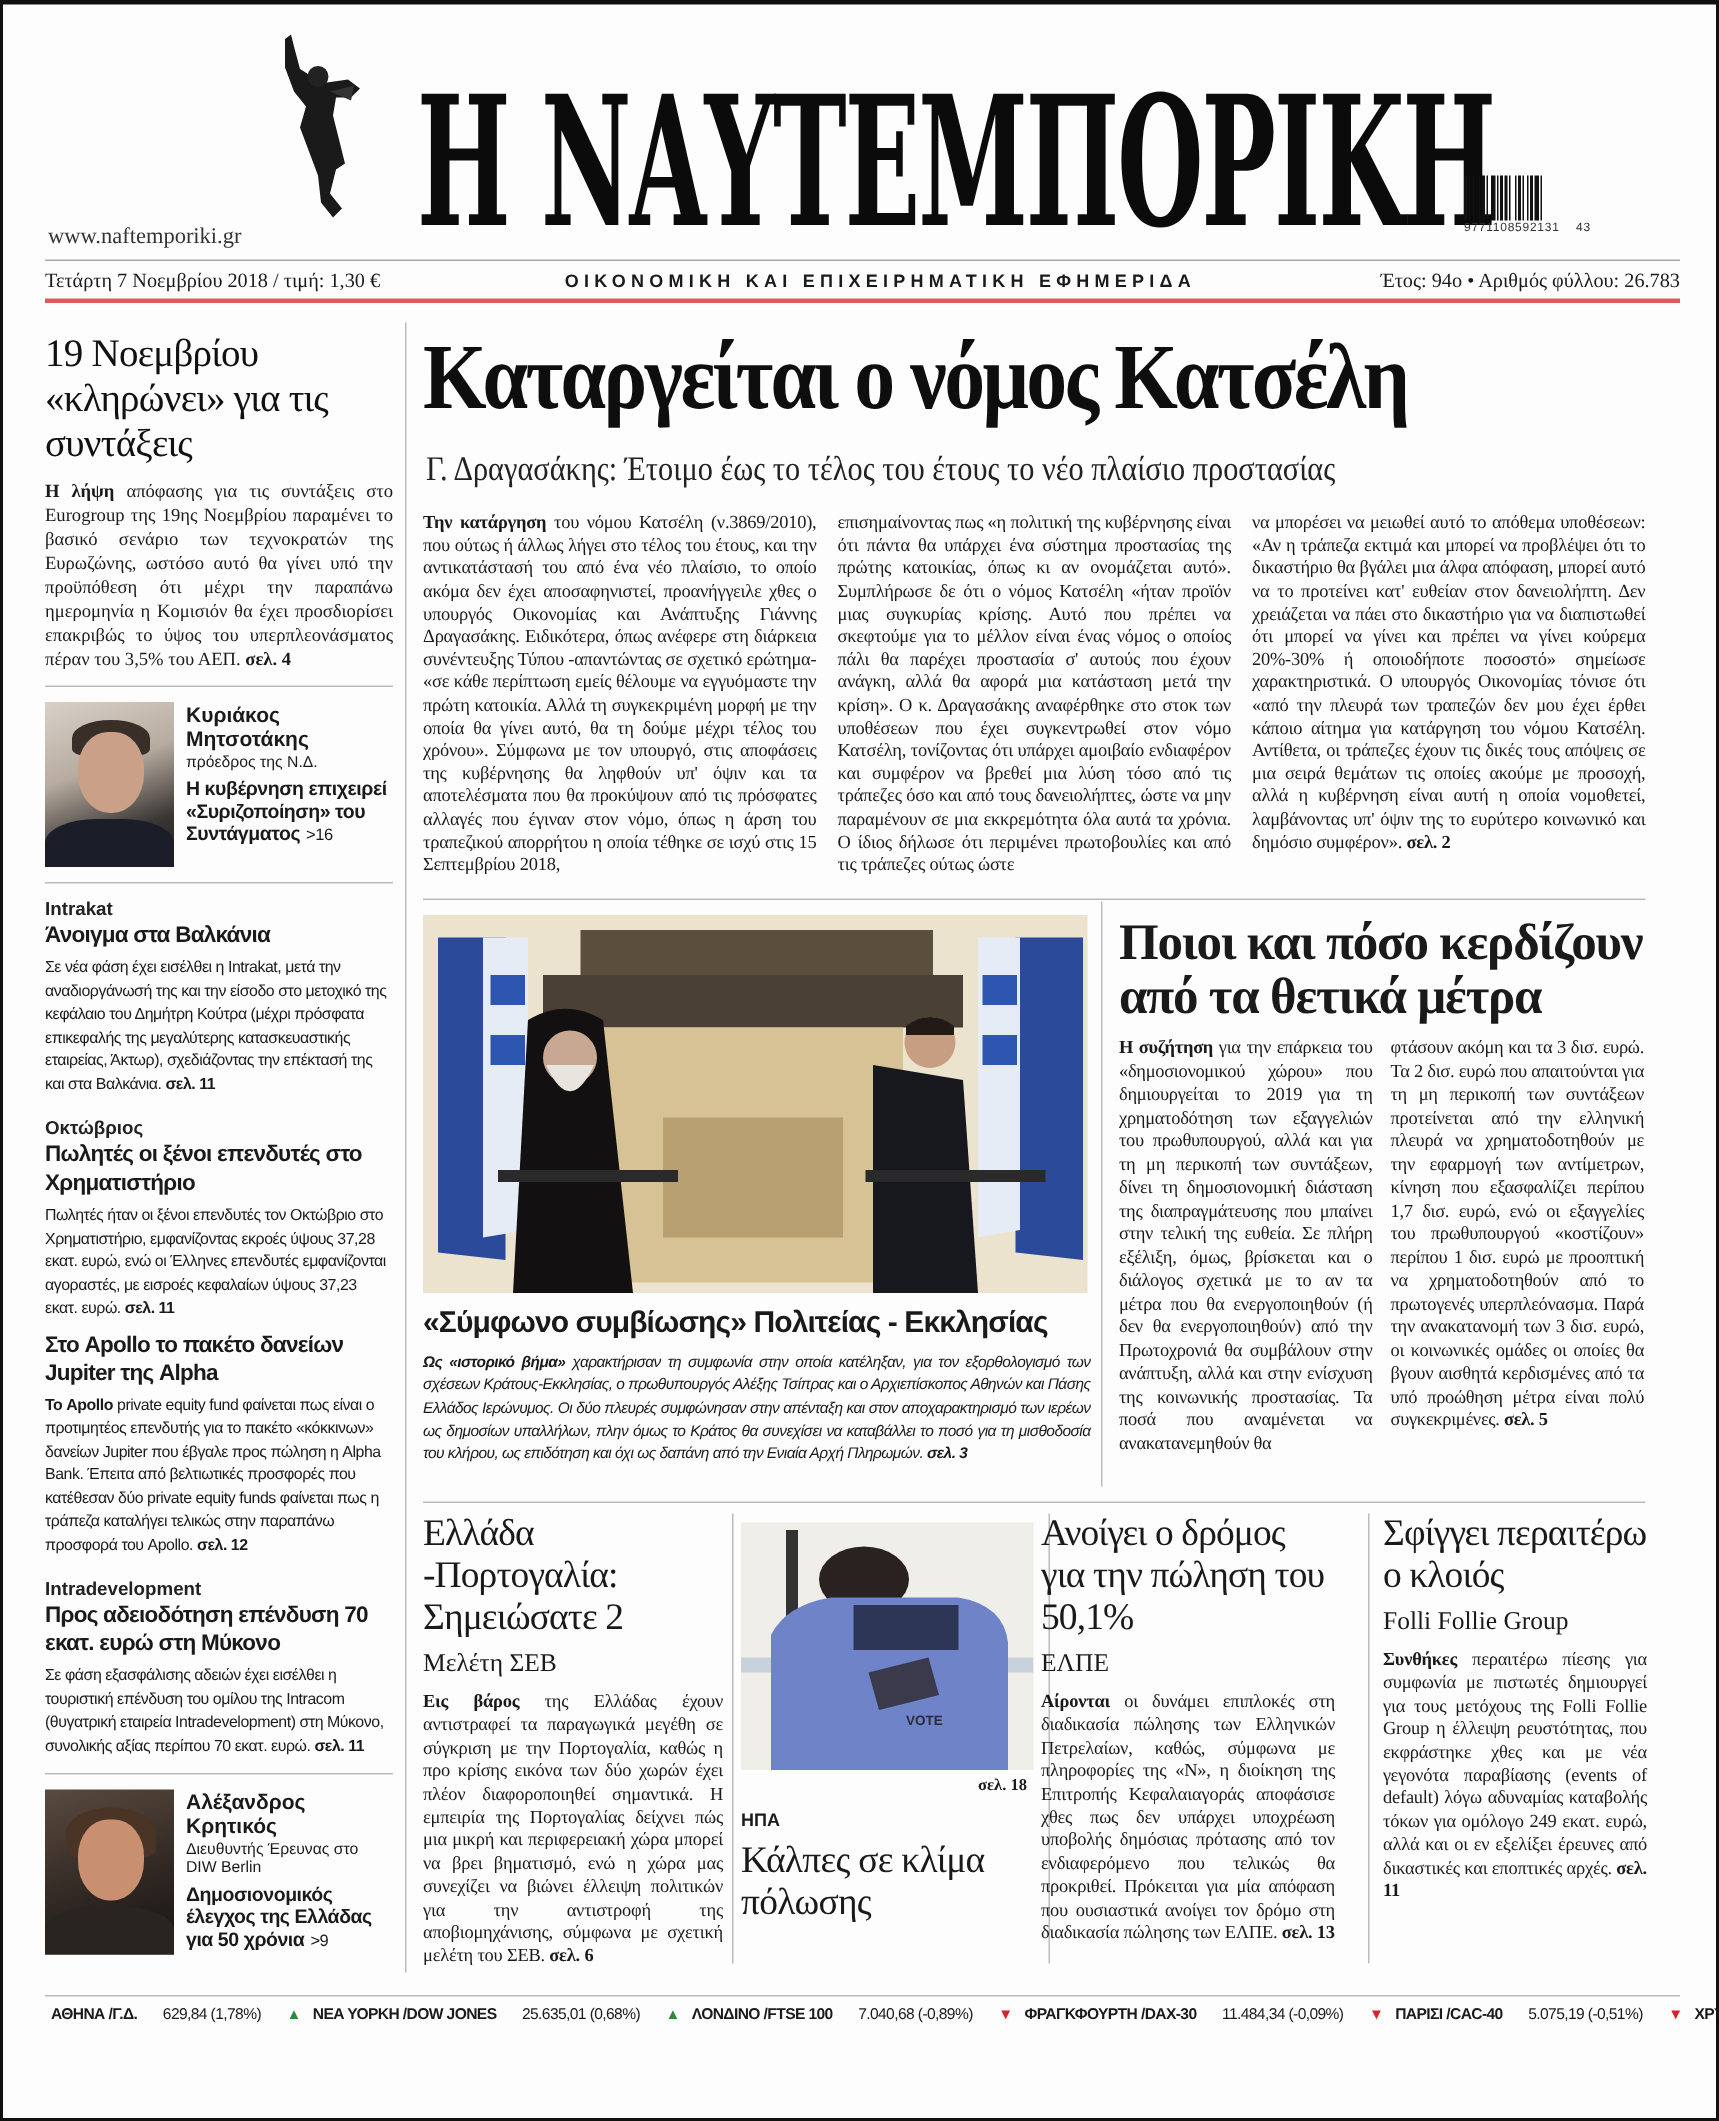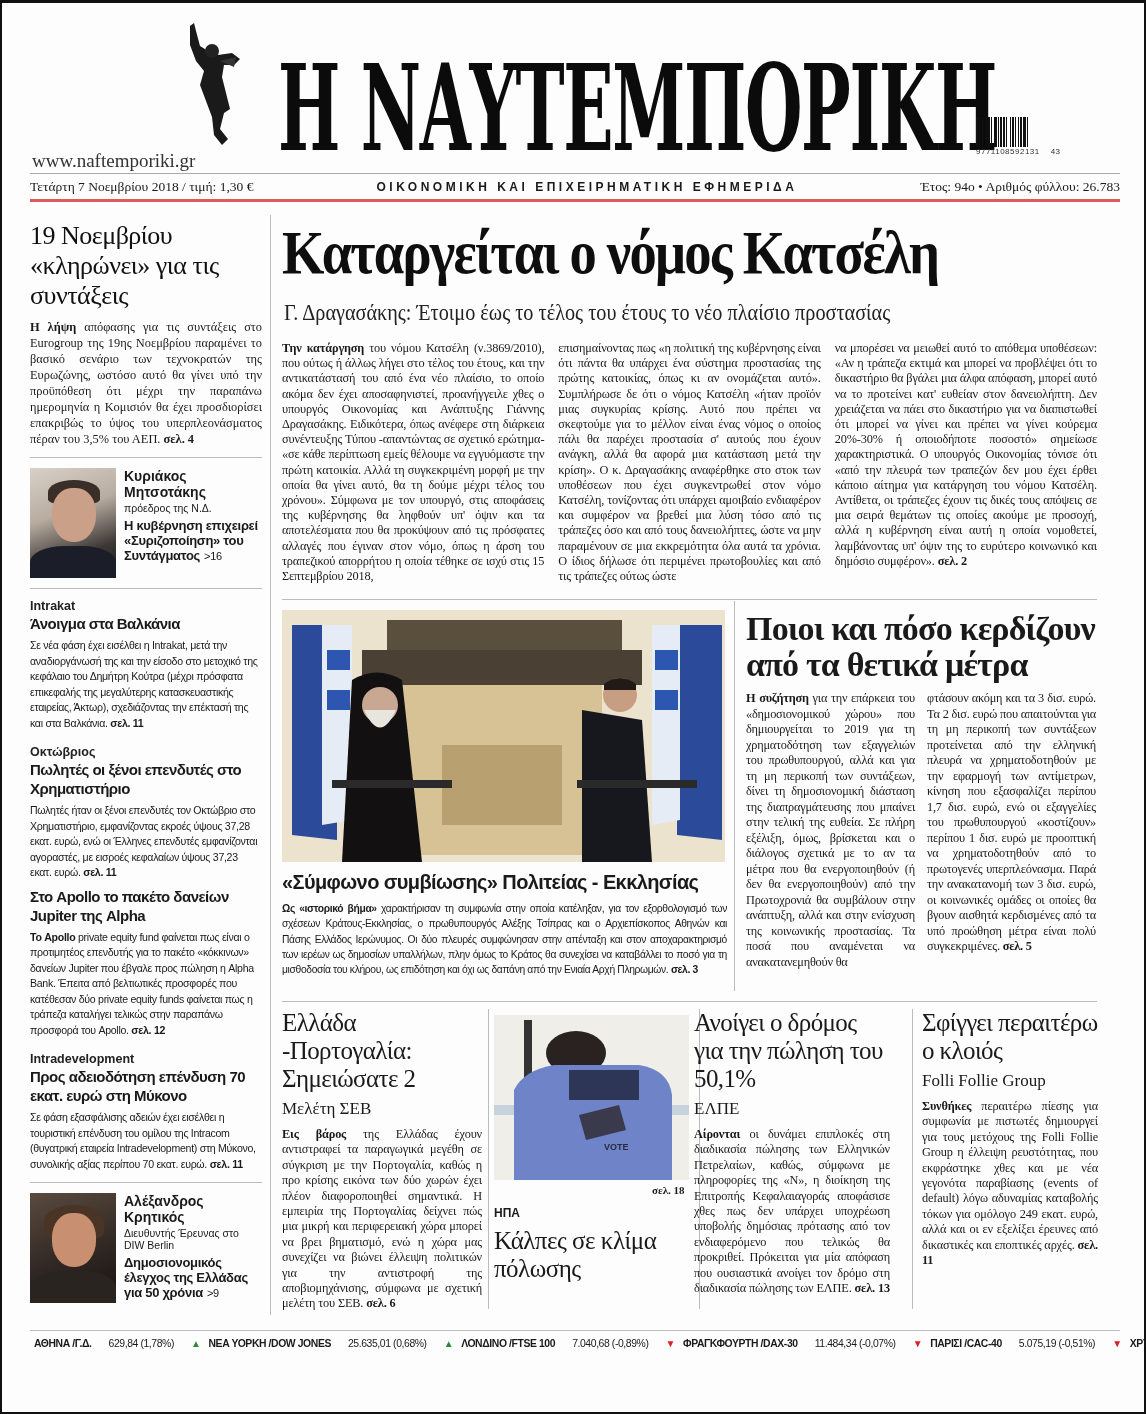--- a/index.html
+++ b/index.html
@@ -4,21 +4,21 @@
 <style>
   * { box-sizing: border-box; margin: 0; padding: 0; }
   html, body { width: 1146px; height: 1414px; background: #fff; overflow: hidden; }
   body { font-family: "Liberation Serif", serif; color: #1a1a1a; position: relative; }
   .page { position: absolute; left: 0; top: 0; width: 1146px; height: 1414px; background: #fdfdfd; border-left: 2px solid #111; border-right: 2px solid #111; border-bottom: 2px solid #111; border-top: 3px solid #111; }
 
   
   .mast { position: absolute; left: 28px; top: 14px; width: 1090px; height: 150px; }
   .hermes { position: absolute; left: 130px; top: 4px; width: 100px; height: 135px; }
   .logo { position: absolute; left: 248px; top: 20px; font-family: "DejaVu Serif", serif; font-size: 100px; font-weight: bold; letter-spacing: -2px; transform: scaleX(0.66) scaleY(1.2); transform-origin: left top; white-space: nowrap; color: #0b0b0b; }
-  .website { position: absolute; left: 2px; top: 133px; font-size: 19px; color: #333; }
+  .website { position: absolute; left: 2px; top: 133px; font-size: 15px; color: #333; }
   .barcode { position: absolute; left: 946px; top: 100px; width: 110px; height: 50px; }
   .barcode .bars { height: 30px; display: flex; gap: 0; }
   .barcode .num { font-size: 8px; color: #333; font-family: "Liberation Sans", sans-serif; letter-spacing: 0.5px; }
 
   .dateline { position: absolute; left: 28px; top: 170px; width: 1090px; height: 26px; border-top: 1px solid #aaa; display: flex; align-items: center; justify-content: space-between; font-size: 13.5px; }
   .tagline { font-family: "Liberation Sans", sans-serif; font-weight: bold; font-size: 12px; letter-spacing: 3.5px; }
   .redrule { position: absolute; left: 28px; top: 196px; width: 1090px; height: 3px; background: #e05a5a; }
 
   
   .left { position: absolute; left: 28px; top: 212px; width: 232px; }
@@ -46,21 +46,21 @@
   
   .main-h { position: absolute; left: 280px; top: 214px; font-size: 62px; line-height: 70px; letter-spacing: -2px; color: #0e0e0e; white-space: nowrap; transform: scaleX(0.88); transform-origin: left top; }
   .main-sub { position: absolute; left: 282px; top: 297px; font-size: 23px; white-space: nowrap; transform: scaleX(0.88); transform-origin: left top; color: #222; }
   .main-cols { position: absolute; left: 280px; top: 338px; width: 815px; display: flex; gap: 14px; }
   .main-cols .col { flex: 1; font-size: 12.3px; line-height: 15.2px; text-align: justify; letter-spacing: -0.15px; }
   .hrule-main { position: absolute; left: 280px; top: 596px; width: 815px; height: 1px; background: #bbb; }
 
   
   .photo-big { position: absolute; left: 280px; top: 607px; width: 443px; height: 252px; background: #efe6d3; overflow: hidden; }
   .caption-h { position: absolute; left: 280px; top: 868px; font-family: "Liberation Sans", sans-serif; font-weight: bold; font-size: 20px; letter-spacing: -0.6px; white-space: nowrap; }
-  .caption-b { position: absolute; left: 280px; top: 898px; width: 445px; font-family: "Liberation Sans", sans-serif; font-size: 10.3px; line-height: 15.3px; text-align: justify; letter-spacing: -0.35px; }
+  .caption-b { position: absolute; left: 280px; top: 898px; width: 445px; font-family: "Liberation Sans", sans-serif; font-size: 10.3px; line-height: 15.3px; text-align: justify; letter-spacing: -0.35px; font-style: italic; }
   .vrule2 { position: absolute; left: 732px; top: 598px; width: 1px; height: 390px; background: #bbb; }
 
   
   .rf-h { position: absolute; left: 744px; top: 608px; width: 350px; font-size: 34px; line-height: 36px; letter-spacing: -0.8px; }
   .rf-cols { position: absolute; left: 744px; top: 688px; width: 350px; display: flex; gap: 12px; }
   .rf-cols .col { flex: 1; font-size: 12.3px; line-height: 15.5px; text-align: justify; letter-spacing: -0.2px; }
 
   .hrule-bottom { position: absolute; left: 280px; top: 998px; width: 815px; height: 1px; background: #bbb; }
 
   
@@ -293,21 +293,21 @@
         <span>25.635,01 (0,68%)</span>
         <span class="up">▲</span>
       </span>
       <span class="tk">
         <span class="name">ΛΟΝΔΙΝΟ /FTSE 100</span>
         <span>7.040,68 (-0,89%)</span>
         <span class="dn">▼</span>
       </span>
       <span class="tk">
         <span class="name">ΦΡΑΓΚΦΟΥΡΤΗ /DAX-30</span>
-        <span>11.484,34 (-0,07%)</span>
+        <span>11.484,34 (-0,09%)</span>
         <span class="dn">▼</span>
       </span>
       <span class="tk">
         <span class="name">ΠΑΡΙΣΙ /CAC-40</span>
         <span>5.075,19 (-0,51%)</span>
         <span class="dn">▼</span>
       </span>
       <span class="tk">
         <span class="name">ΧΡΥΣΟΣ</span>
         <span>1.226,36</span>

